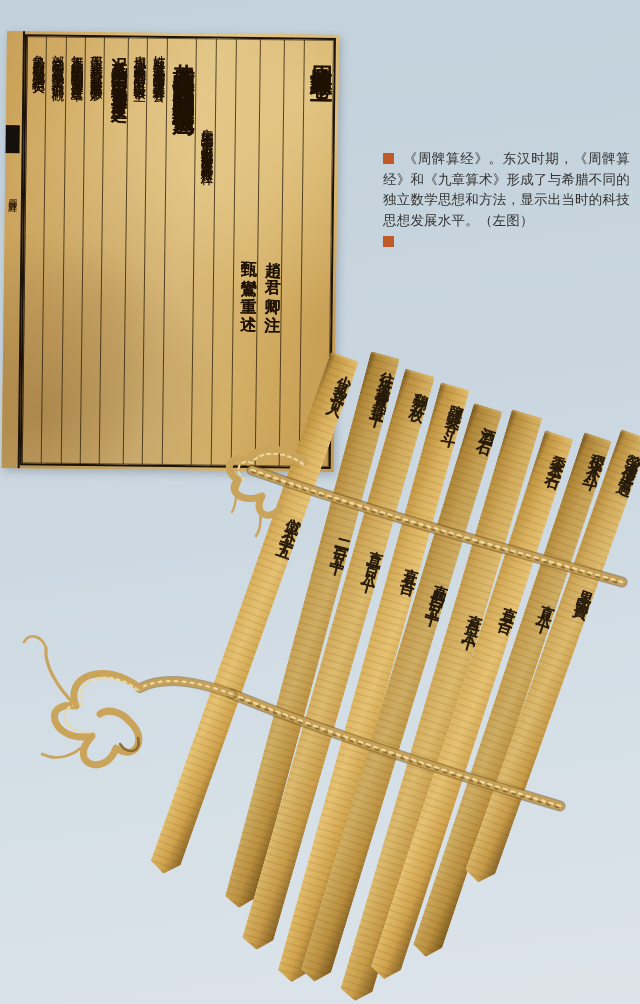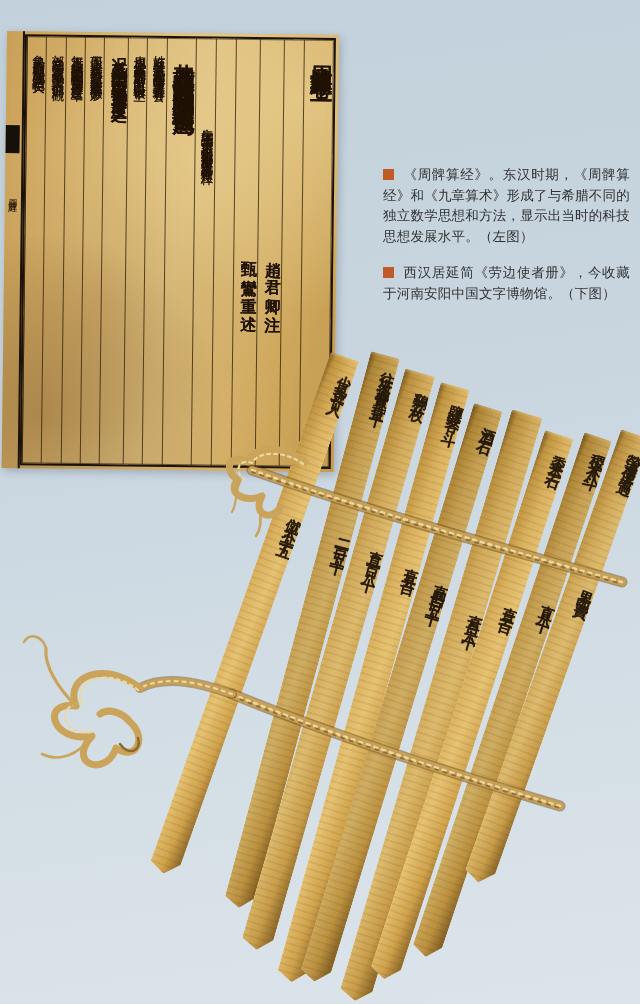--- a/index.html
+++ b/index.html
@@ -45,21 +45,21 @@
   .col.l {width:25px;flex:0 1 25px;font-size:16px;letter-spacing:3px;font-weight:bold;}
   .col.s {width:20px;flex:0 1 20px;font-size:12.5px;letter-spacing:2px;}
   .col.empty{width:21px;flex:0 1 21px;}
   .col.spread{letter-spacing:18px;}
   
   .caption{
     position:absolute;left:383px;top:149px;width:247px;z-index:4;
     color:#323232;font-size:13.5px;line-height:20.5px;letter-spacing:.2px;
     text-align:justify;
   }
-  .caption p{margin:16px 0 1px 0;}
+  .caption p{margin:0 0 1px 0;}
   .bullet{display:inline-block;width:11px;height:11px;margin-right:9px;vertical-align:-1px;}
   
   .bundle{position:absolute;left:332px;top:348px;width:0;height:0;
     transform:rotate(18deg);transform-origin:0 0;z-index:2;}
   .slip{
     position:absolute;border-radius:3px;
     background:
       repeating-linear-gradient(181deg, rgba(92,62,20,.10) 0 2px, rgba(0,0,0,0) 2px 7px),
       linear-gradient(95deg,#74551f 0%,#b98f3e 9%,#d2ab5c 30%,#ddbb6e 52%,#c89c49 78%,#8a6628 97%);
     box-shadow:2px 3px 5px rgba(55,48,35,.30), inset 0 2px 2px rgba(255,235,180,.35);
@@ -99,21 +99,21 @@
       <div class="col l" style="padding-top: 8.4px;">况其凡乎請問古者包犧立周天曆度皇之一</div>
       <div class="col s" style="padding-top: 8.4px;">學而上達始畫八卦以商髙善數能通乎微妙</div>
       <div class="col s" style="padding-top: 8.4px;">無大不綜無幽不顯聞包犧立周天曆度建章</div>
       <div class="col s" style="padding-top: 8.4px;">郊之法易曰古者包犧氏之王天下也仰則觀</div>
       <div class="col s" style="padding-top: 8.4px;">象於天俯則觀法於地此之謂也夫天</div>
     </div>
 </div>
 
 <div class="caption" id="caption">
     <p><span class="bullet" style="background: rgb(192, 90, 40);"></span><span>《周髀算经》。东汉时期，《周髀算经》和《九章算术》形成了与希腊不同的独立数学思想和方法，显示出当时的科技思想发展水平。（左图）</span></p>
-    <p><span class="bullet" style="background: rgb(192, 90, 40);"></span><span>西汉居延简《劳边使者册》，今收藏于河南安阳中国文字博物馆。（下图）</span></p>
+    <p><span class="bullet" style="background: rgb(192, 90, 40);"></span></p>
   </div>
 
 <div class="bundle" id="bundle">
     <div class="slip t1" style="left: 0px; top: 4px; width: 30px; height: 548px; transform: rotate(1.5deg); transform-origin: 50% 0px;">
       <span class="slip-text" style="top: 6px;">少見吏廿人</span>
       <span class="slip-text" style="top: 158px;">僦人五十五</span>
     </div>
     <div class="slip t2" style="left: 38px; top: -10px; width: 30px; height: 572px; transform: rotate(-3deg); transform-origin: 50% 0px;">
       <span class="slip-text" style="top: 4px;">往來過費凡直千</span>
       <span class="slip-text" style="top: 178px;">二百五十</span>

